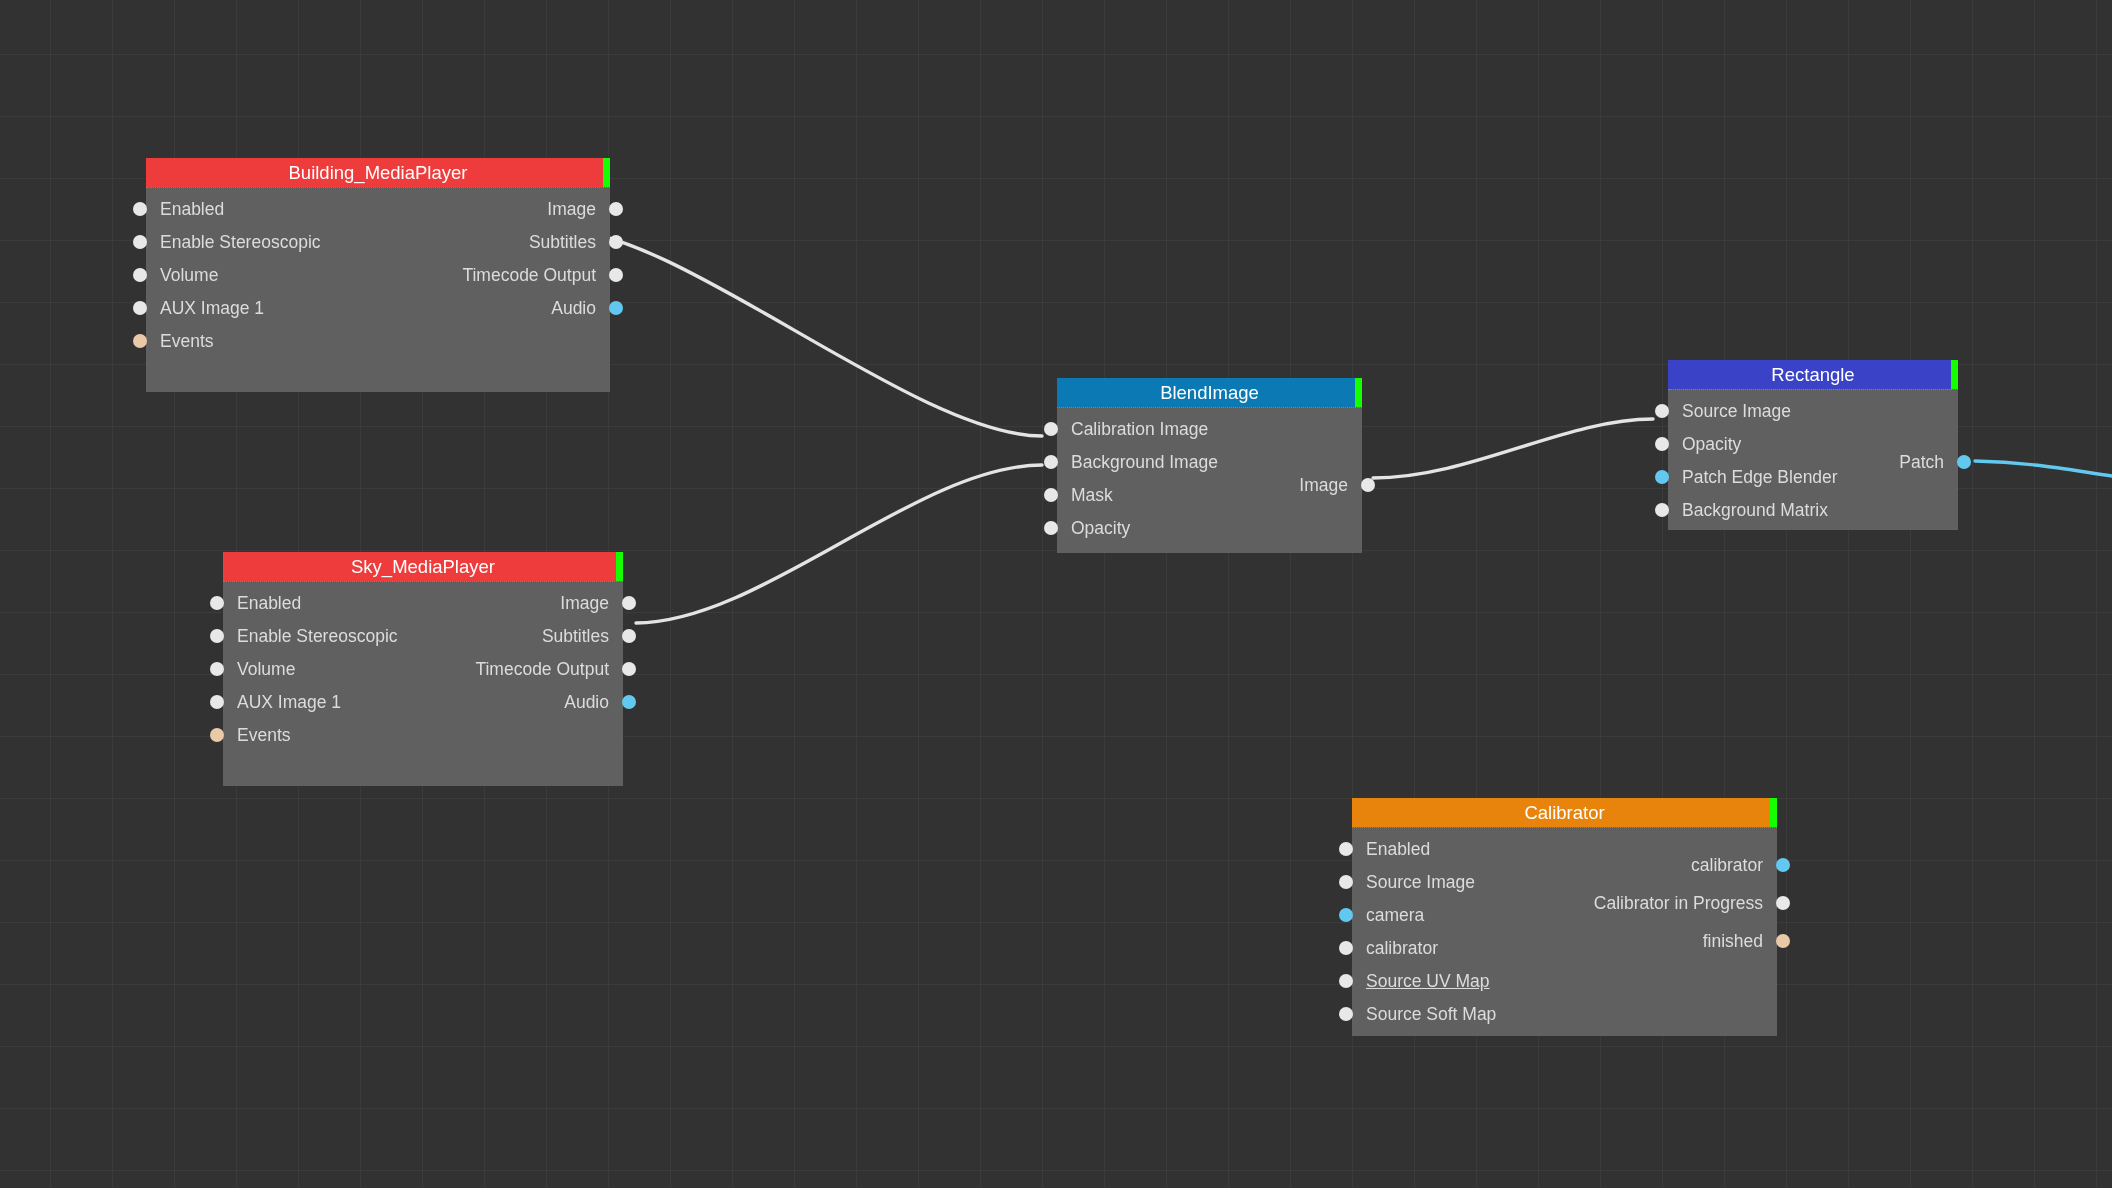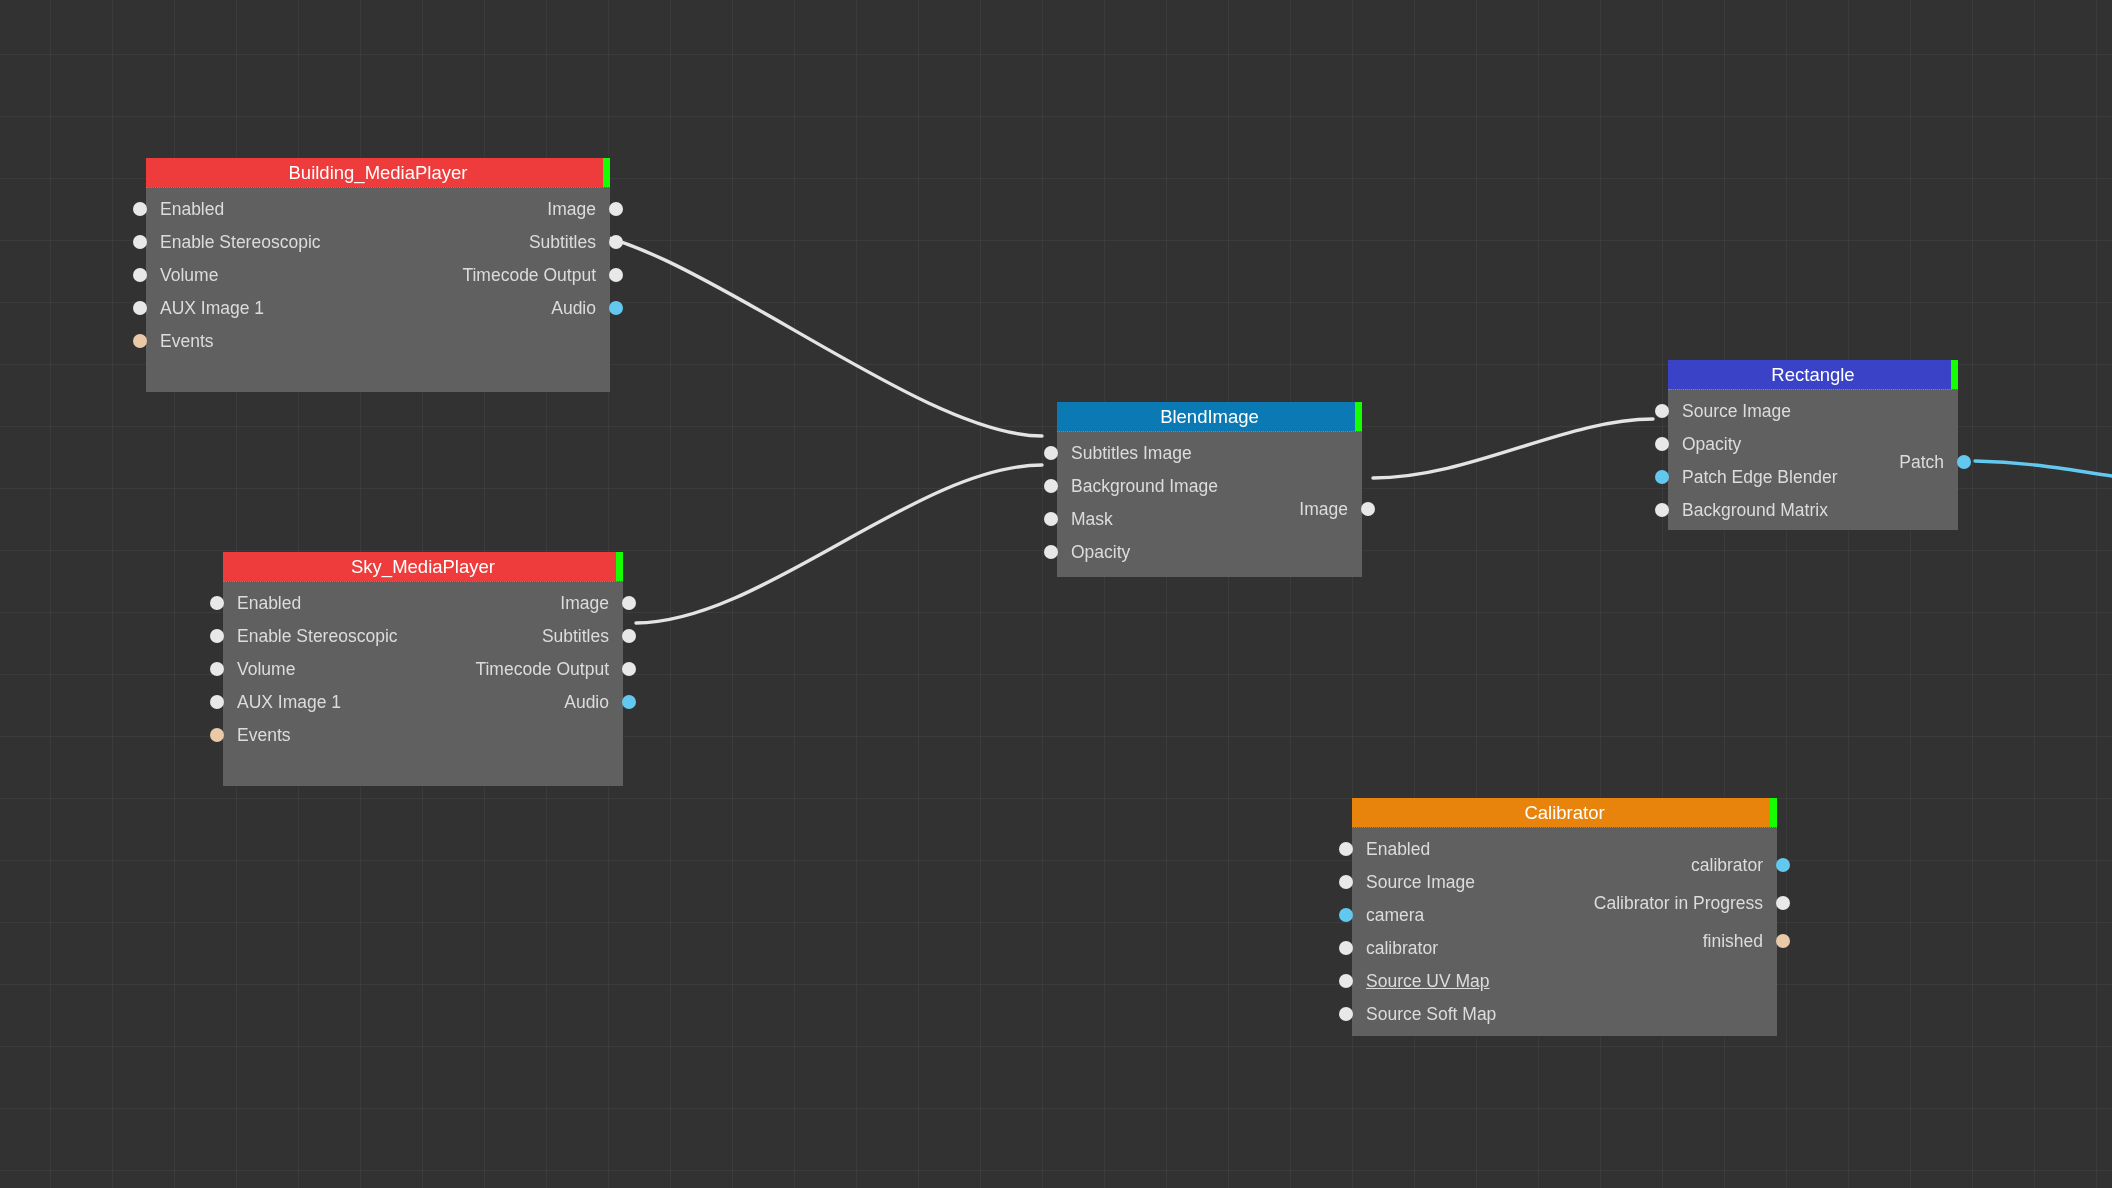--- a/index.html
+++ b/index.html
@@ -143,24 +143,24 @@
           <div class="slot out" style="top: 10px;">Image</div>
           <div class="port white" style="right: -13px; top: 14px;"></div>
           <div class="slot out" style="top: 43px;">Subtitles</div>
           <div class="port white" style="right: -13px; top: 47px;"></div>
           <div class="slot out" style="top: 76px;">Timecode Output</div>
           <div class="port white" style="right: -13px; top: 80px;"></div>
           <div class="slot out" style="top: 109px;">Audio</div>
           <div class="port cyan" style="right: -13px; top: 113px;"></div>
         </div>
       </div>
-      <div class="node" style="left: 1057px; top: 378px; width: 305px; margin-top: 24px;">
+      <div class="node" style="left: 1057px; top: 378px; width: 305px;">
         <div class="node-title" style="background: rgb(11, 122, 180);"><span>BlendImage</span><span class="node-accent" style="background: rgb(21, 255, 0);"></span></div>
         <div class="node-body" style="height: 146px;">
-          <div class="slot in" style="top: 10px;">Subtitles Image</div>
+          <div class="slot in" style="top: 10px;">Calibration Image</div>
           <div class="port white" style="left: -13px; top: 14px;"></div>
           <div class="slot in" style="top: 43px;">Background Image</div>
           <div class="port white" style="left: -13px; top: 47px;"></div>
           <div class="slot in" style="top: 76px;">Mask</div>
           <div class="port white" style="left: -13px; top: 80px;"></div>
           <div class="slot in" style="top: 109px;">Opacity</div>
           <div class="port white" style="left: -13px; top: 113px;"></div>
           <div class="slot out" style="top: 66px;">Image</div>
           <div class="port white" style="right: -13px; top: 70px;"></div>
         </div>

